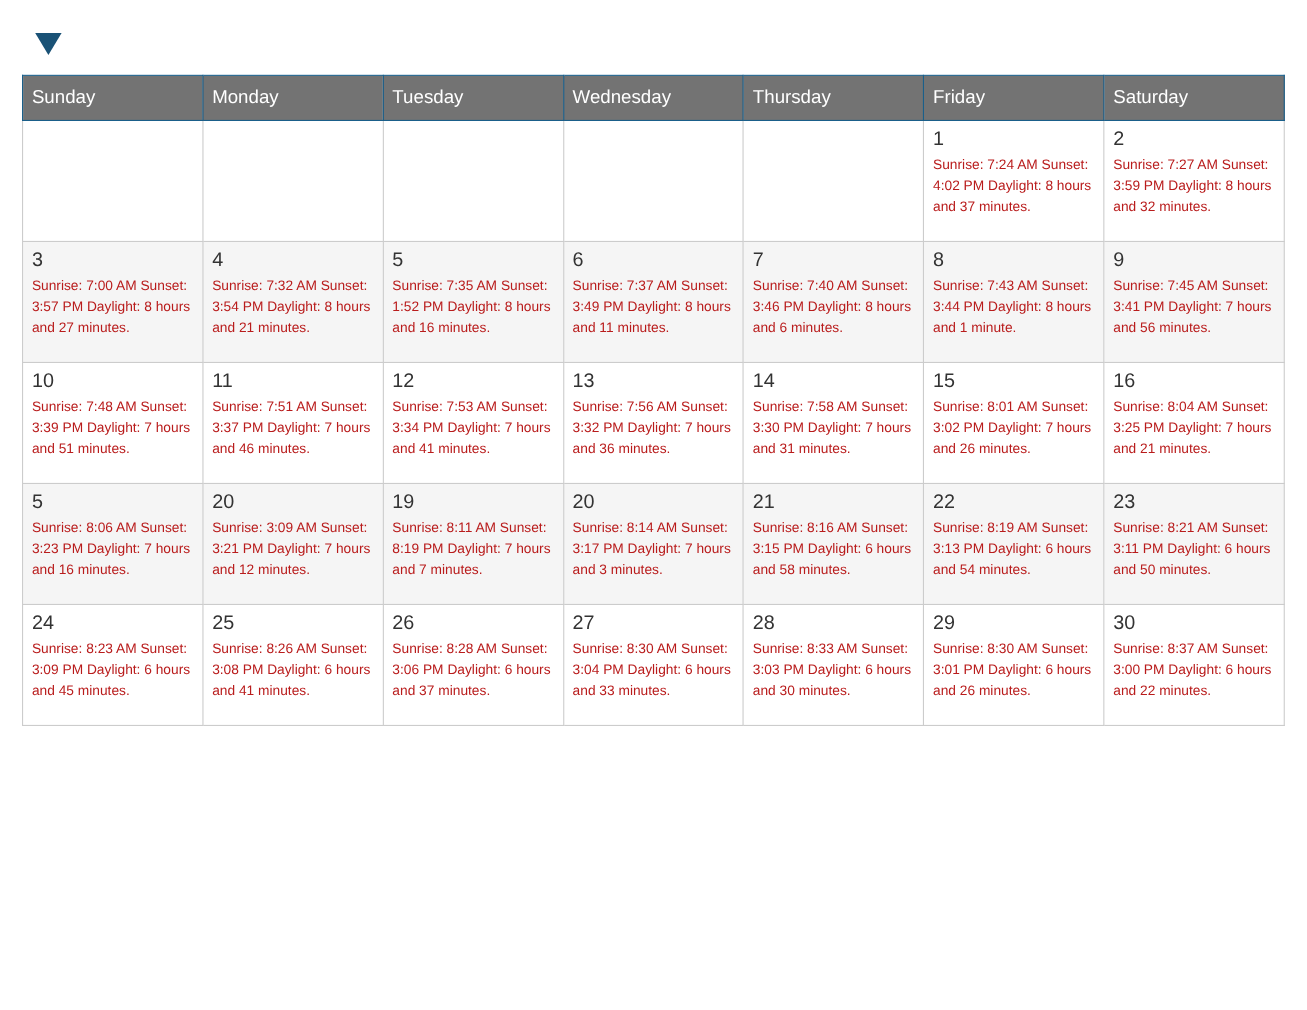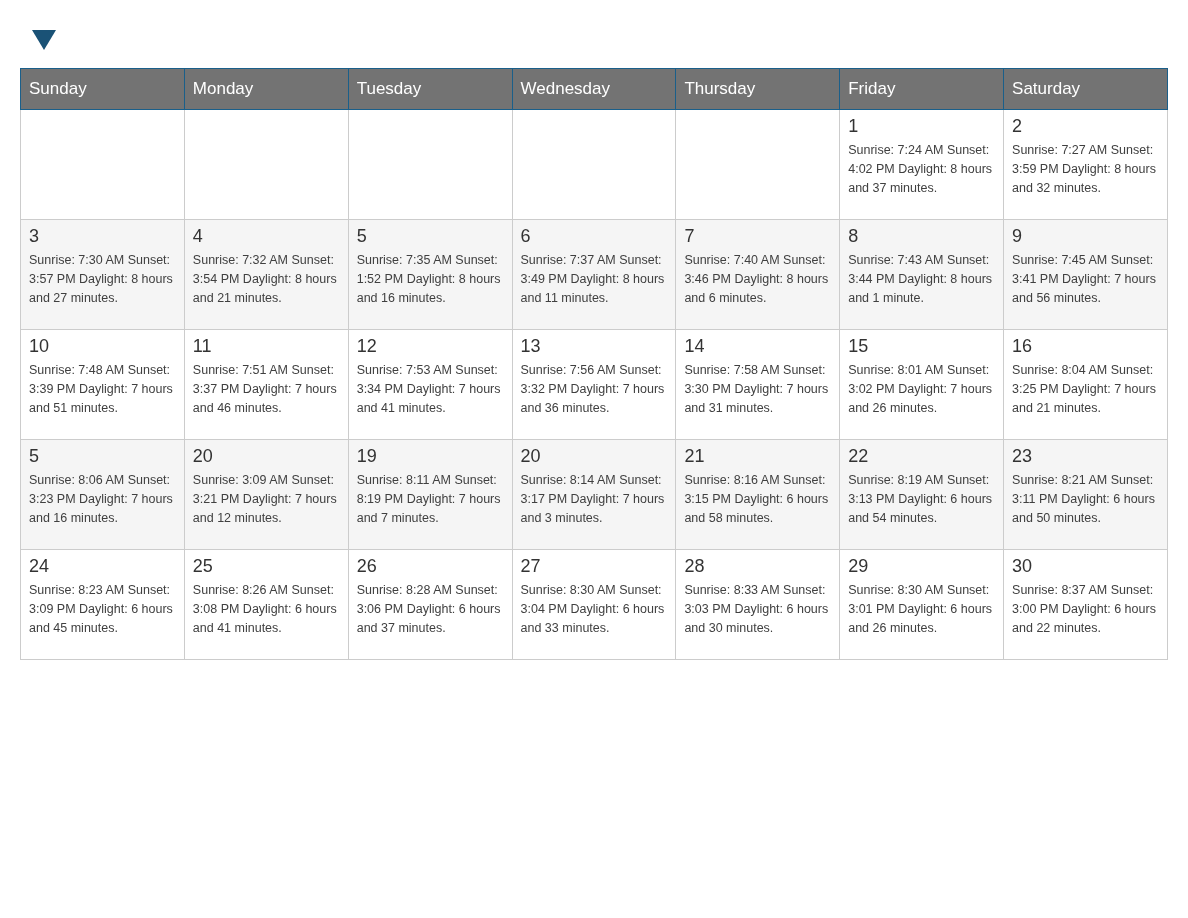--- a/index.html
+++ b/index.html
@@ -86,21 +86,21 @@
     }
     .day-num {
       font-size: 18px;
       font-weight: normal;
       color: #333;
       display: block;
       margin-bottom: 4px;
     }
     .day-info {
       font-size: 12.5px;
-      color: #404040;
+      color: #b91c1c;
       line-height: 1.5;
     }
     
     .row-even td { background: #ffffff; }
     .row-odd td { background: #f0f0f0; }
   </style>
 </head>
 <body>
 
 <div class="header">
@@ -147,21 +147,21 @@
           <span class="day-num">2</span>
           <div class="day-info">Sunrise: 7:27 AM
 Sunset: 3:59 PM
 Daylight: 8 hours
 and 32 minutes.</div>
         </td>
       </tr>
       <tr class="row-odd">
         <td>
           <span class="day-num">3</span>
-          <div class="day-info">Sunrise: 7:30 AM
+          <div class="day-info">Sunrise: 7:00 AM
 Sunset: 3:57 PM
 Daylight: 8 hours
 and 27 minutes.</div>
         </td>
         <td>
           <span class="day-num">4</span>
           <div class="day-info">Sunrise: 7:32 AM
 Sunset: 3:54 PM
 Daylight: 8 hours
 and 21 minutes.</div>

